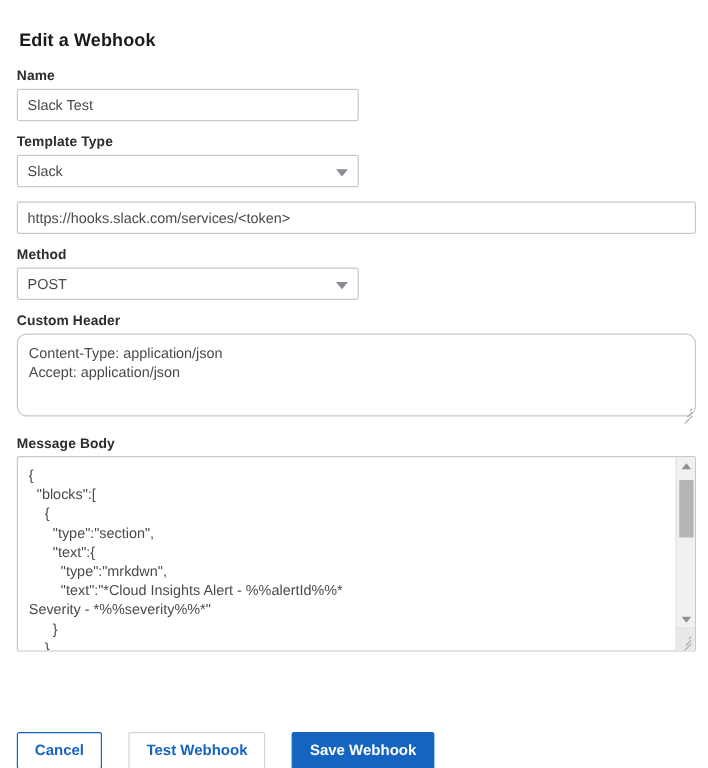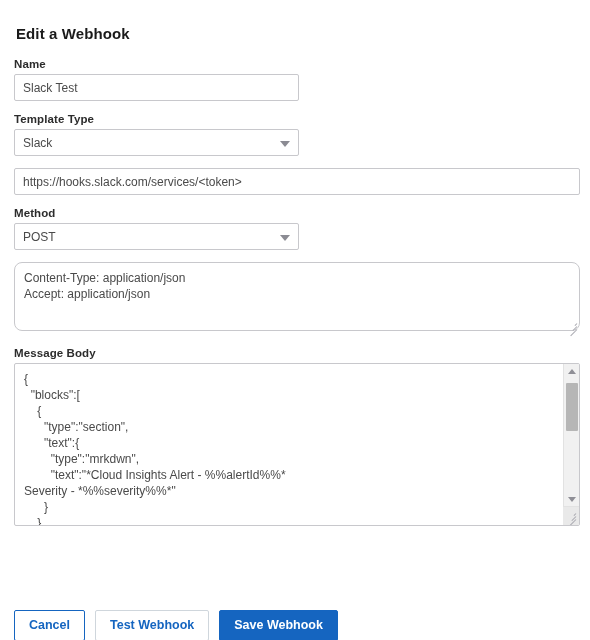--- a/index.html
+++ b/index.html
@@ -199,21 +199,21 @@
     height: 18px;
     background: #e9e9e9;
     border-top: 1px solid #e2e2e2;
   }
 
   .footer {
     position: absolute;
     left: 14px;
     bottom: 12px;
     display: flex;
-    gap: 10px;
+    gap: 22px;
     align-items: center;
   }
   .btn {
     box-sizing: border-box;
     height: 31px;
     border-radius: 2px;
     font-family: "Liberation Sans", sans-serif;
     font-size: 12.5px;
     font-weight: bold;
     cursor: pointer;
@@ -261,20 +261,21 @@
 
   <div class="field">
     <div class="field-label">Method</div>
     <div class="select-wrap">
       <input class="text-input" type="text" readonly="" value="POST" style="">
       <span class="caret"></span>
     </div>
   </div>
 
   <div class="field">
+    <div class="field-label">Custom Header</div>
     <div class="rel" style="width:566px;">
       <textarea class="area area-header" spellcheck="false" style="">Content-Type: application/json
 Accept: application/json</textarea>
       <span class="grip">
           <i></i>
           <i></i>
           <i></i>
         </span>
     </div>
   </div>

